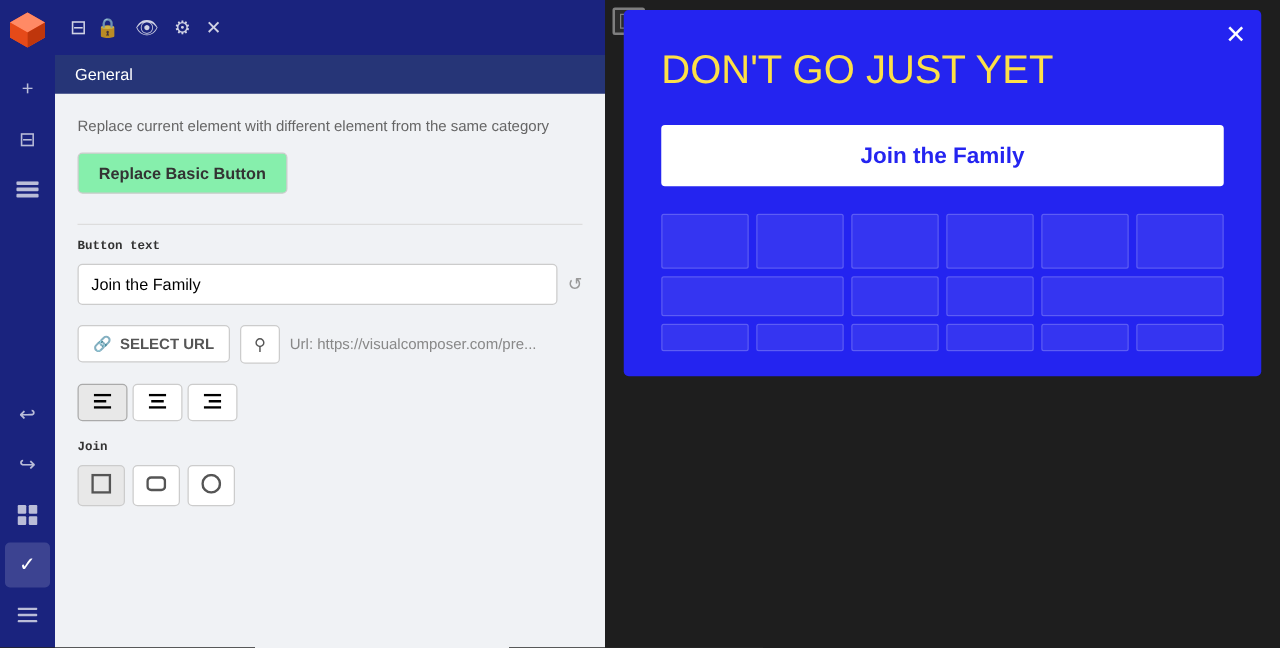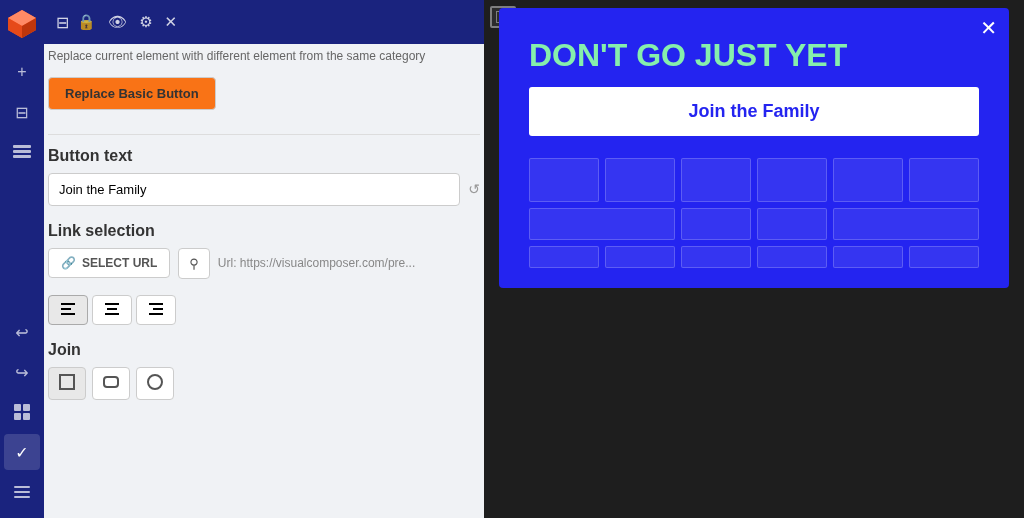--- a/index.html
+++ b/index.html
@@ -84,49 +84,50 @@
     
     .section-header {
       background: #263577;
       color: white;
       padding: 8px 16px;
       font-size: 13px;
       font-weight: 500;
     }
 
     .panel-body {
-      padding: 4px;
+      padding: 18px;
       overflow-y: auto;
       flex: 1;
     }
 
     .field-description {
       font-size: 12px;
       color: #666;
       margin-bottom: 12px;
       line-height: 1.4;
     }
 
     .replace-btn {
-      background: #f97316;
+      background: #86efac;
       border: 1px solid #ccc;
       border-radius: 4px;
       padding: 8px 16px;
       font-size: 13px;
       font-weight: 600;
       cursor: pointer;
       color: #333;
       margin-bottom: 20px;
     }
 
     .field-label {
-      font-size: 16px;
+      font-size: 10px;
       font-weight: 600;
       color: #333;
       margin-bottom: 8px;
+      font-family: Liberation Mono, monospace;
     }
 
     .text-input-row {
       display: flex;
       align-items: center;
       gap: 8px;
       margin-bottom: 16px;
     }
     .text-input {
       flex: 1;
@@ -265,24 +266,24 @@
       position: absolute;
       top: 10px;
       right: 12px;
       color: white;
       font-size: 20px;
       cursor: pointer;
       line-height: 1;
     }
 
     .modal-headline {
-      color: #86efac;
+      color: #fde047;
       font-size: 32px;
-      font-weight: 700;
-      margin-bottom: 14px;
+      font-weight: 400;
+      margin-bottom: 27px;
       line-height: 1.1;
       text-transform: uppercase;
     }
 
     .modal-subtext {
       color: white;
       font-size: 14px;
       line-height: 1.5;
       margin-bottom: 20px;
       opacity: 0.95;
@@ -374,40 +375,40 @@
   <div class="panel-header">
     <span class="panel-header-icon">⊟</span>
     <div class="panel-header-actions">
       <span>🔒</span>
       <span>👁</span>
       <span>⚙</span>
       <span>✕</span>
     </div>
   </div>
 
+  <div class="section-header">General</div>
 
   <div class="panel-body">
 
     
     <p class="field-description">Replace current element with different element from the same category</p>
 
     
     <button class="replace-btn">Replace Basic Button</button>
 
     <div class="divider"></div>
 
     
     <div class="field-label">Button text</div>
     <div class="text-input-row">
       <input type="text" class="text-input" value="Join the Family" style="">
       <span class="refresh-icon">↺</span>
     </div>
 
     
-    <div class="field-label">Link selection</div>
     <div class="link-row">
       <button class="select-url-btn">
         <span>🔗</span>
         <span>SELECT URL</span>
       </button>
       <button class="link-icon-btn">⚲</button>
       <span class="url-text">Url: https://visualcomposer.com/pre...</span>
     </div>
 
     

